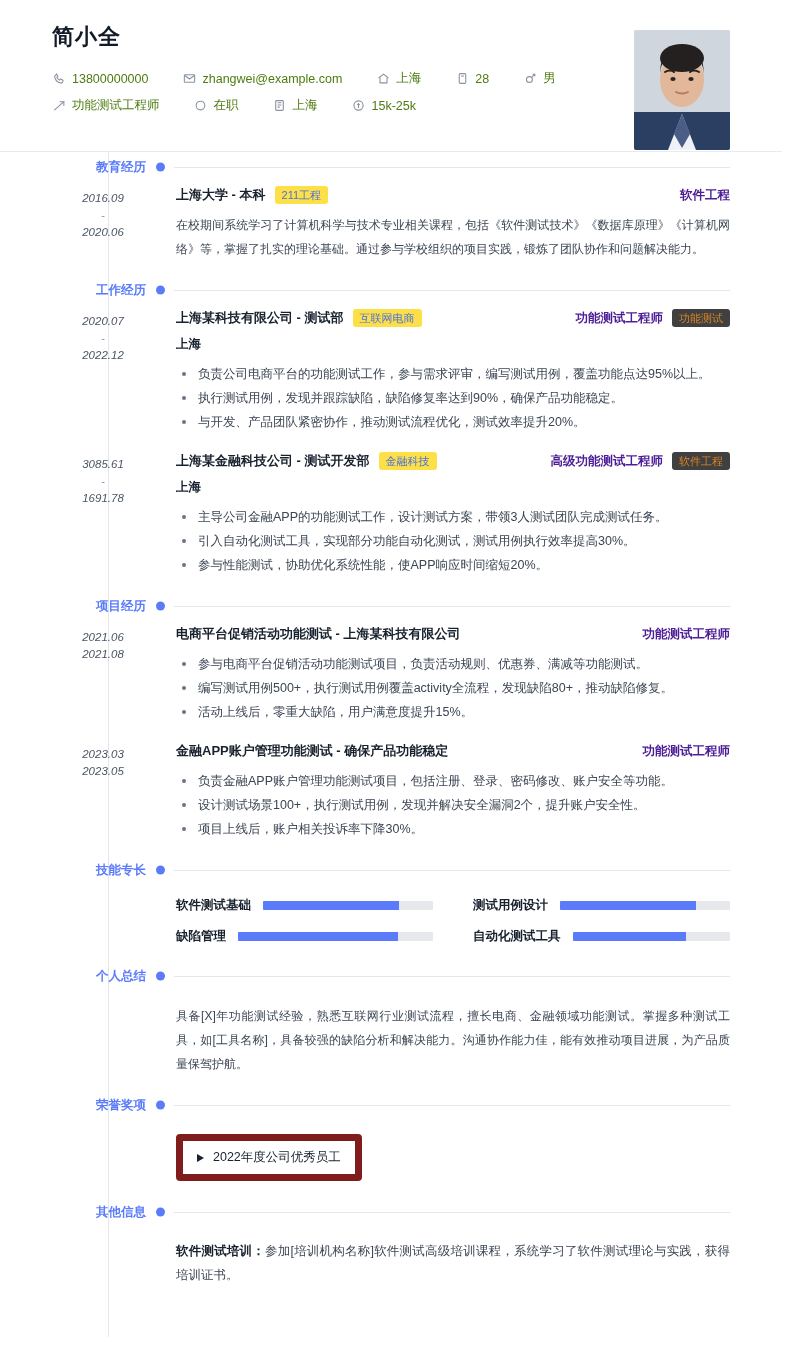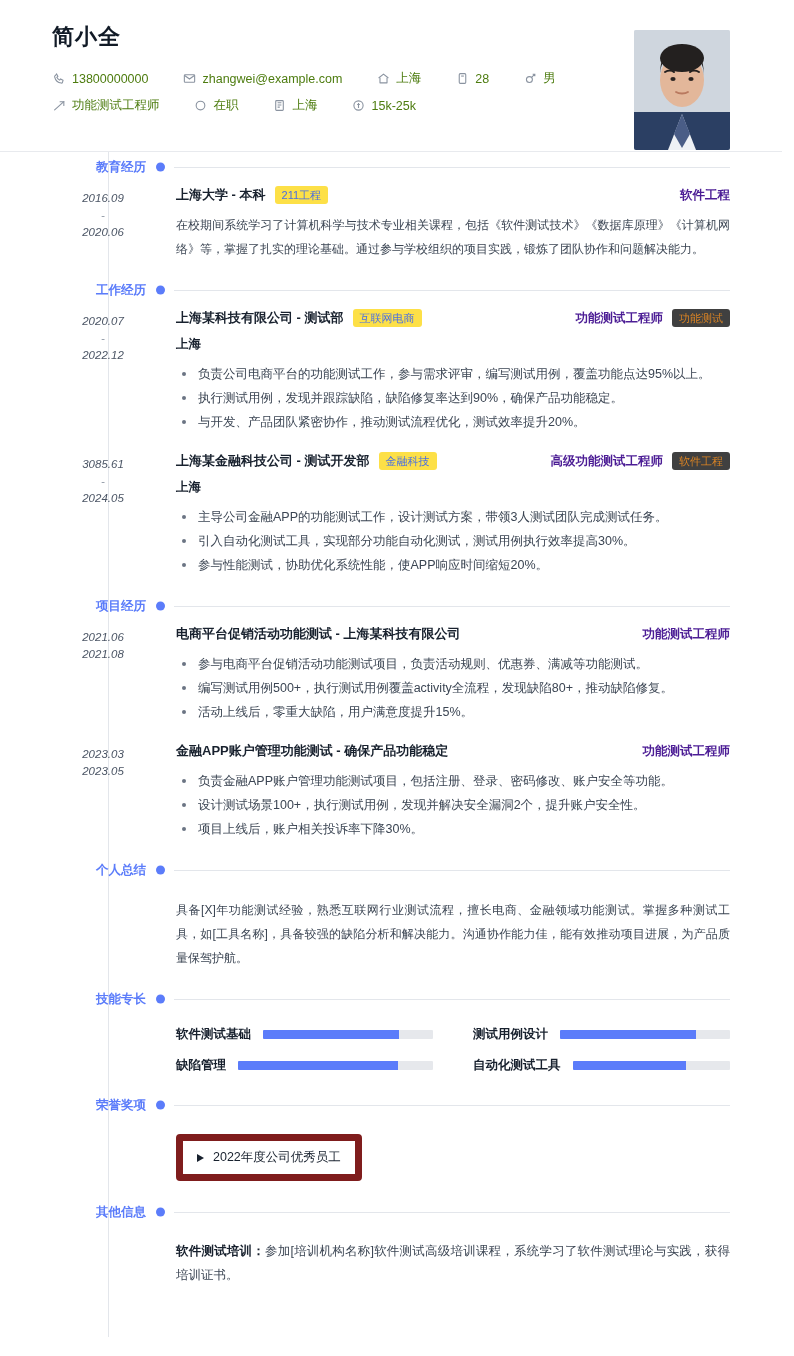--- a/index.html
+++ b/index.html
@@ -371,21 +371,21 @@
             <li>负责公司电商平台的功能测试工作，参与需求评审，编写测试用例，覆盖功能点达95%以上。</li>
             <li>执行测试用例，发现并跟踪缺陷，缺陷修复率达到90%，确保产品功能稳定。</li>
             <li>与开发、产品团队紧密协作，推动测试流程优化，测试效率提升20%。</li>
           </ul>
         </div>
 
         <div class="entry">
           <div class="entry-dates">
             <div>3085.61</div>
             <div class="sep">-</div>
-            <div>2024.05</div>
+            <div>1691.78</div>
           </div>
           <div class="row-main">
             <div class="row-left">
               <span class="org">上海某金融科技公司 - 测试开发部</span>
               <span class="tag tag-blue">金融科技</span>
             </div>
             <div class="row-right">
               <span class="role">高级功能测试工程师</span>
               <span class="tag tag-orange">软件工程</span>
             </div>
@@ -442,31 +442,20 @@
           <ul class="bullets">
             <li>负责金融APP账户管理功能测试项目，包括注册、登录、密码修改、账户安全等功能。</li>
             <li>设计测试场景100+，执行测试用例，发现并解决安全漏洞2个，提升账户安全性。</li>
             <li>项目上线后，账户相关投诉率下降30%。</li>
           </ul>
         </div>
       </section>
 
       <section class="section">
         <div class="sec-head">
-          <span class="sec-title">个人总结</span>
-          <span class="sec-dot"></span>
-          <span class="sec-rule"></span>
-        </div>
-        <div class="entry">
-          <div class="para">具备[X]年功能测试经验，熟悉互联网行业测试流程，擅长电商、金融领域功能测试。掌握多种测试工具，如[工具名称]，具备较强的缺陷分析和解决能力。沟通协作能力佳，能有效推动项目进展，为产品质量保驾护航。</div>
-        </div>
-      </section>
-
-      <section class="section">
-        <div class="sec-head">
           <span class="sec-title">技能专长</span>
           <span class="sec-dot"></span>
           <span class="sec-rule"></span>
         </div>
         <div class="skills">
           <div class="skill">
             <span class="skill-name">软件测试基础</span>
             <span class="skill-bar">
               <span class="skill-fill" style="width: 80%;"></span>
             </span>
@@ -487,20 +476,31 @@
             <span class="skill-name">自动化测试工具</span>
             <span class="skill-bar">
               <span class="skill-fill" style="width: 72%;"></span>
             </span>
           </div>
         </div>
       </section>
 
       <section class="section">
         <div class="sec-head">
+          <span class="sec-title">个人总结</span>
+          <span class="sec-dot"></span>
+          <span class="sec-rule"></span>
+        </div>
+        <div class="entry">
+          <div class="para">具备[X]年功能测试经验，熟悉互联网行业测试流程，擅长电商、金融领域功能测试。掌握多种测试工具，如[工具名称]，具备较强的缺陷分析和解决能力。沟通协作能力佳，能有效推动项目进展，为产品质量保驾护航。</div>
+        </div>
+      </section>
+
+      <section class="section">
+        <div class="sec-head">
           <span class="sec-title">荣誉奖项</span>
           <span class="sec-dot"></span>
           <span class="sec-rule"></span>
         </div>
         <div class="awards">
           <span class="award-chip">
             <span class="tri"></span>
             <span>2022年度公司优秀员工</span>
           </span>
         </div>

